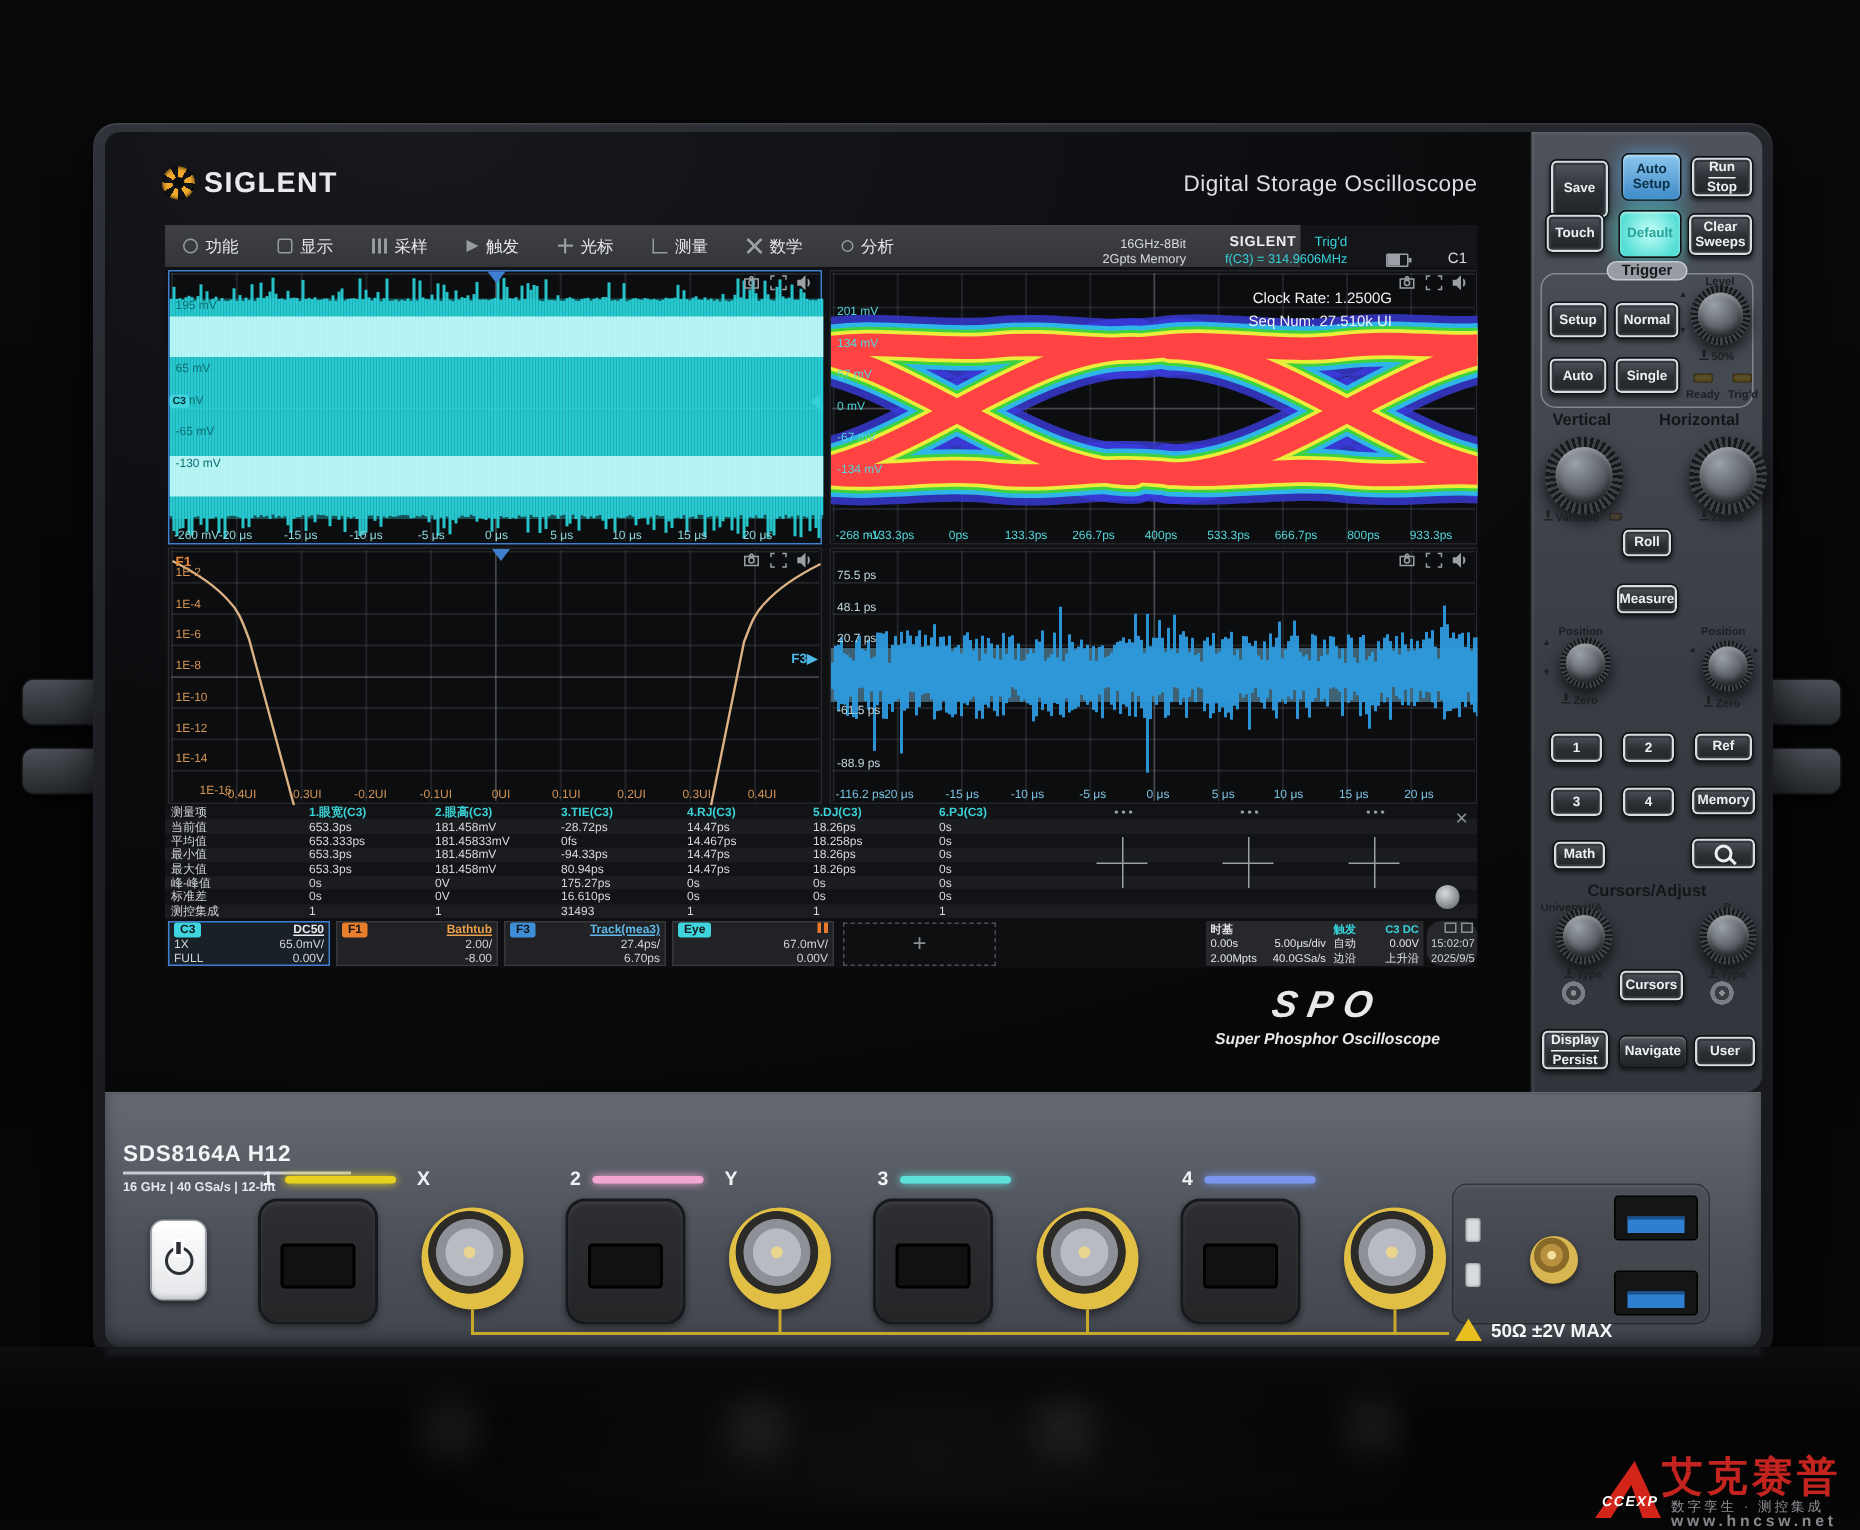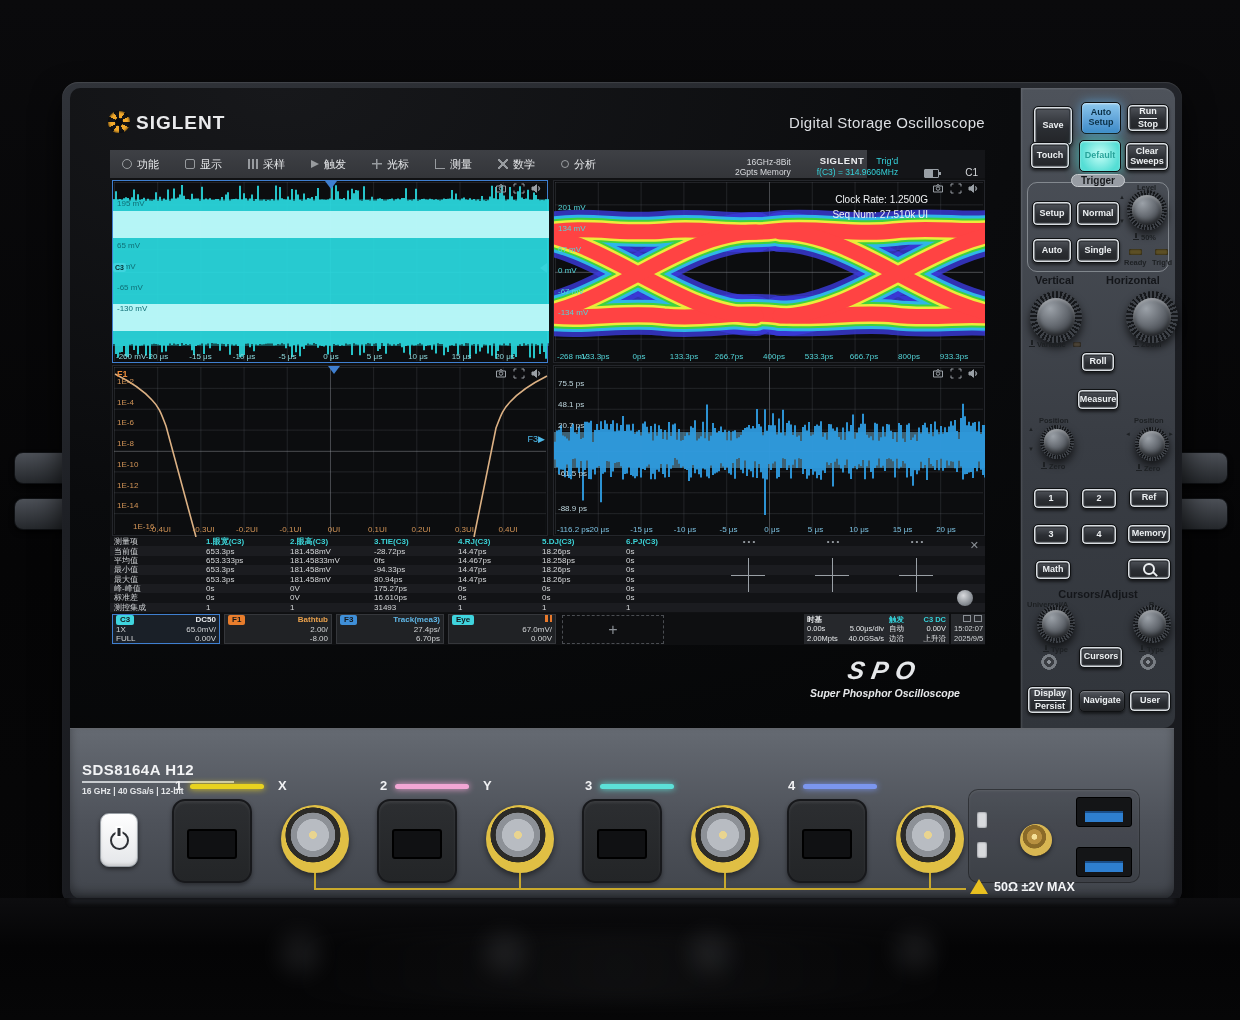--- a/index.html
+++ b/index.html
@@ -53,49 +53,49 @@
   .p-tl .yt{color:#0f6f76;} .p-tl .xt,.p-tl .ct{color:#8fd8dc;}
   .p-tr .yt,.p-tr .xt,.p-tr .ct{color:#54d4d8;}
   .p-bl .yt,.p-bl .xt{color:#d29457;}
   .p-br .yt{color:#bfd6de;} .p-br .xt,.p-br .ct{color:#7cc0e0;}
   .picons{position:absolute;top:2px;right:4px;display:flex;gap:6px;z-index:5;}
   .picons svg{display:block;}
   .trig-tri{position:absolute;top:0;width:0;height:0;border-left:6px solid transparent;border-right:6px solid transparent;border-top:8px solid #3f7fd0;z-index:6;}
   .lvl-arrow{position:absolute;right:0;width:0;height:0;border-top:5px solid transparent;border-bottom:5px solid transparent;border-right:7px solid #35d2da;z-index:6;}
   .chan-tag{position:absolute;left:0;font-size:7px;font-weight:bold;color:#062a2c;background:#3fd4de;padding:1px 2px;border-radius:2px;z-index:6;}
   .f1-tag{position:absolute;left:4px;top:3px;font-size:9px;font-weight:bold;color:#e8893a;z-index:6;}
-  .f3-tag{position:absolute;right:2px;font-size:9px;font-weight:normal;color:#4db8e8;z-index:6;text-align:right;}
+  .f3-tag{position:absolute;right:2px;font-size:9px;font-weight:bold;color:#4db8e8;z-index:6;text-align:right;}
   .eyeinfo{position:absolute;right:56px;top:12px;text-align:right;color:#f0f2f4;font-size:10px;line-height:1.45;z-index:5;}
   
   .mtable{position:absolute;left:0;top:387px;width:875px;height:75px;background:#121316;display:grid;grid-template-columns:92px repeat(9,84px) 1fr;grid-auto-rows:1fr;font-size:8px;color:#d6d8da;}
   .mtable .cell{padding:0 0 0 4px;display:flex;align-items:center;overflow:hidden;white-space:nowrap;}
   .mtable .rh{color:#cfd2d5;}
   .mtable .chead{color:#3bd2d6;font-weight:bold;}
   .mtable .odd{background:#1b1c20;}
   .mtable .dots{color:#9aa0a6;justify-content:center;letter-spacing:2px;}
   .tclose{position:absolute;right:6px;top:2px;color:#8b9096;font-size:11px;z-index:4;}
   .tplus{position:absolute;width:34px;height:34px;z-index:3;}
   .tplus::before,.tplus::after{content:"";position:absolute;background:#9aa0a6;}
   .tplus::before{left:50%;top:0;width:1px;height:100%;}
   .tplus::after{top:50%;left:0;height:1px;width:100%;}
   .tcirc{position:absolute;right:12px;bottom:6px;width:16px;height:16px;border-radius:50%;background:radial-gradient(circle at 40% 35%,#d8dadd,#8a8f95 60%,#55595f);z-index:4;}
   
   .descbar{position:absolute;left:0;top:463px;width:875px;height:32px;background:#0e0f11;}
   .dbox{position:absolute;top:1px;height:30px;width:108px;background:#202225;border:1px solid #35373b;box-sizing:border-box;font-size:8px;color:#d2d4d6;}
   .dbox.active{border:1px solid #3f7fd0;background:#1a2028;}
   .dbox .drow{display:flex;justify-content:space-between;padding:0 3px;line-height:1.2;}
   .dtag{font-weight:bold;font-size:8px;padding:0 4px;border-radius:2px;color:#14171a;}
-  .dtitle{font-weight:bold;}
+  .dtitle{font-weight:bold;text-decoration:underline;}
   .pause-icon{display:inline-block;width:7px;height:7px;background:linear-gradient(90deg,#e8792c 0 2.5px,transparent 2.5px 4.5px,#e8792c 4.5px 7px);}
   .dadd{position:absolute;left:452px;top:2px;width:100px;height:27px;border:1px dashed #4a4d52;color:#8a8f95;display:flex;align-items:center;justify-content:center;font-size:16px;font-weight:200;}
   .sbox{position:absolute;top:1px;height:30px;background:#26282c;font-size:7.5px;color:#e2e4e6;box-sizing:border-box;padding:1px 3px;line-height:1.25;}
   .sbox .t{font-weight:bold;}
   .sbox .r{display:flex;justify-content:space-between;}
   .cyan{color:#35d2da;}
-  .clockbox{color:#cfd2d5;text-align:right;}
+  .clockbox{color:#cfd2d5;text-align:right;border-radius:10px;}
   .net-ico,.disk-ico{display:inline-block;width:6px;height:5px;border:1px solid #8a8f95;margin-left:3px;}
   
   .rpanel{position:absolute;left:1020px;top:88px;width:154px;height:640px;background:linear-gradient(180deg,#4e535b,#393d44 55%,#31353b);border-radius:0 12px 12px 0;border-left:1px solid #1a1c1f;box-shadow:inset 1px 1px 2px rgba(255,255,255,.12);}
   .btn{position:absolute;background:linear-gradient(180deg,#54585f,#2b2e33 55%,#222427);border:1px solid #0f1113;border-radius:5px;box-shadow:0 2px 3px rgba(0,0,0,.55), inset 0 1px 1px rgba(255,255,255,.28);color:#edf0f2;font-weight:bold;font-size:9px;line-height:1.1;display:flex;flex-direction:column;align-items:center;justify-content:center;text-align:center;box-sizing:border-box;}
   .btn.framed{box-shadow:0 2px 3px rgba(0,0,0,.55), inset 0 0 0 1.5px #d9dde1, inset 0 0 0 3px #33363b;}
   .btn .u{border-bottom:1px solid #edf0f2;padding-bottom:1px;margin-bottom:1px;}
   .btn.lit-blue{background:linear-gradient(#8cc8ee,#3e88c8);color:#0b3046;box-shadow:0 0 12px rgba(90,170,230,.75), inset 0 1px 2px rgba(255,255,255,.55);}
   .btn.lit-cyan{background:radial-gradient(circle at 50% 45%,#c6fff8 0%,#55ded5 75%);color:#27a39a;box-shadow:0 0 14px rgba(70,216,208,.8), inset 0 1px 2px rgba(255,255,255,.6);}
   .tgroup{position:absolute;left:6px;top:94px;width:140px;height:88px;border:1px solid rgba(205,210,214,.45);border-radius:10px;}
   .chip{position:absolute;left:50%;transform:translateX(-50%);top:86px;background:#989da4;color:#17191c;font-weight:bold;font-size:10px;padding:0 9px;border-radius:8px;border:1px solid #c8ccd0;z-index:3;}
@@ -1210,13 +1210,20 @@
 
   <div class="floor">
     <div class="underline-shadow"></div>
     <div class="refl" style="left:270px;top:20px;width:60px;height:70px"></div>
     <div class="refl" style="left:475px;top:20px;width:60px;height:70px"></div>
     <div class="refl" style="left:680px;top:20px;width:60px;height:70px"></div>
     <div class="refl" style="left:885px;top:20px;width:60px;height:65px"></div>
     <div class="refl" style="left:120px;top:35px;width:1000px;height:70px;opacity:.05"></div>
   </div>
 
+  <div class="wm" style="left:1066px;top:966px;width:174px;height:54px">
+    <div class="wm-logo"></div>
+    <div class="wm-logo-txt">CCEXP</div>
+    <div class="wm-t1">艾克赛普</div>
+    <div class="wm-t2">数字孪生 · 测控集成</div>
+    <div class="wm-t3">www.hncsw.net</div>
+  </div>
 </div>
 
 </body></html>

